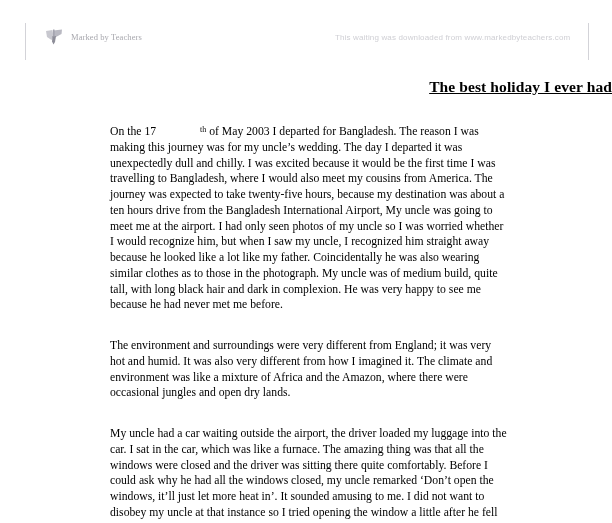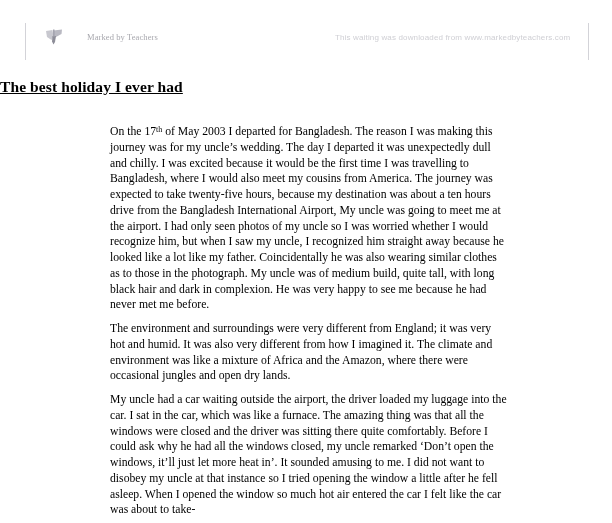--- a/index.html
+++ b/index.html
@@ -33,21 +33,21 @@
   }
   .rule-left  { left: 25px; }
   .rule-right { left: 588px; }
 
   .brand {
     position: absolute;
     left: 45px;
     top: 29px;
     display: flex;
     align-items: center;
-    gap: 23px;
+    gap: 7px;
   }
   .brand-icon {
     width: 19px;
     height: 16px;
     display: block;
   }
   .brand-text {
     font-family: "Liberation Serif", "DejaVu Serif", serif;
     font-size: 8.5px;
     color: #a8a8ae;
@@ -65,49 +65,50 @@
     letter-spacing: .15px;
     white-space: nowrap;
   }
 
   
   .doc-title {
     position: absolute;
     left: 0;
     top: 78px;
     width: 612px;
-    text-align: left;
+    text-align: right;
     font-size: 15.5px;
     font-weight: bold;
     text-decoration: underline;
     letter-spacing: .1px;
   }
 
   .doc-body {
     position: absolute;
     left: 110px;
     top: 124px;
     width: 398px;
     font-size: 11.7px;
     line-height: 15.75px;
   }
   .para {
     margin: 0;
     text-align: left;
   }
   .para + .para {
-    margin-top: 8px;
+    margin-top: 25px;
   }
   .para-run {
     margin-top: 0;
   }
   sup {
     font-size: .68em;
     vertical-align: .42em;
     line-height: 0;
+    margin-left: 44px;
   }
 </style>
 </head>
 <body>
 
 <div class="page-header">
   <div class="rule-left"></div>
   <div class="rule-right"></div>
 
   <div class="brand">

